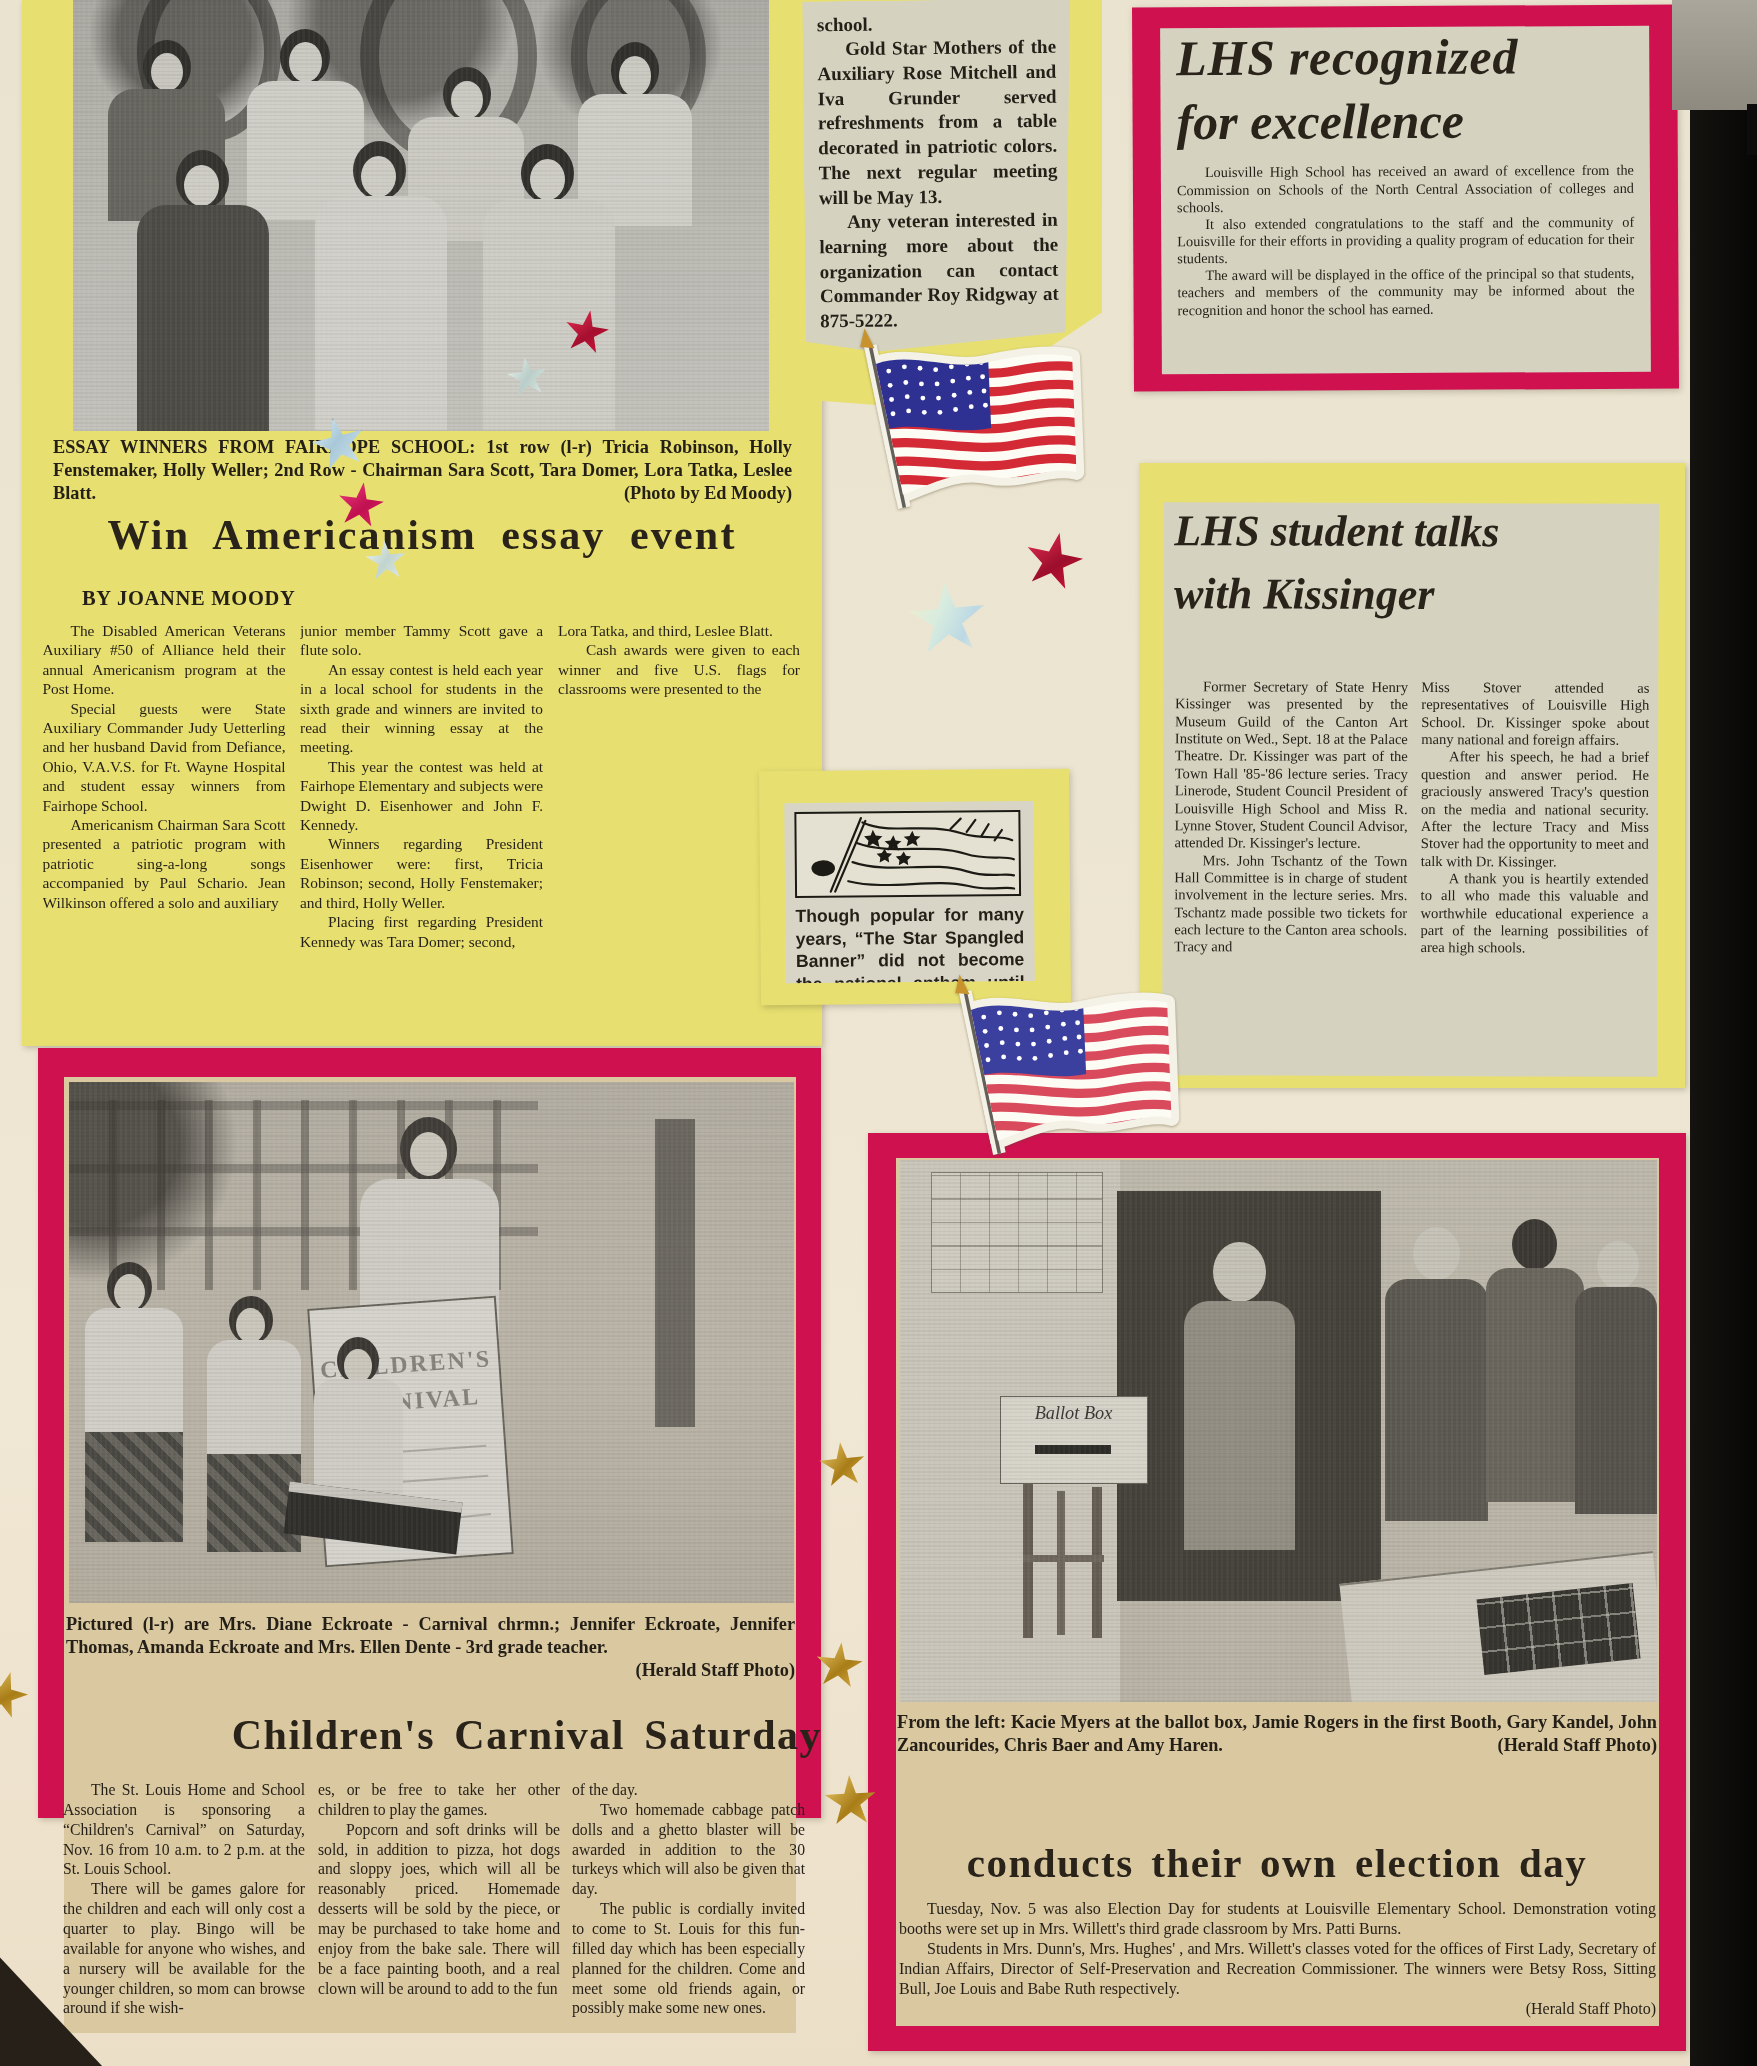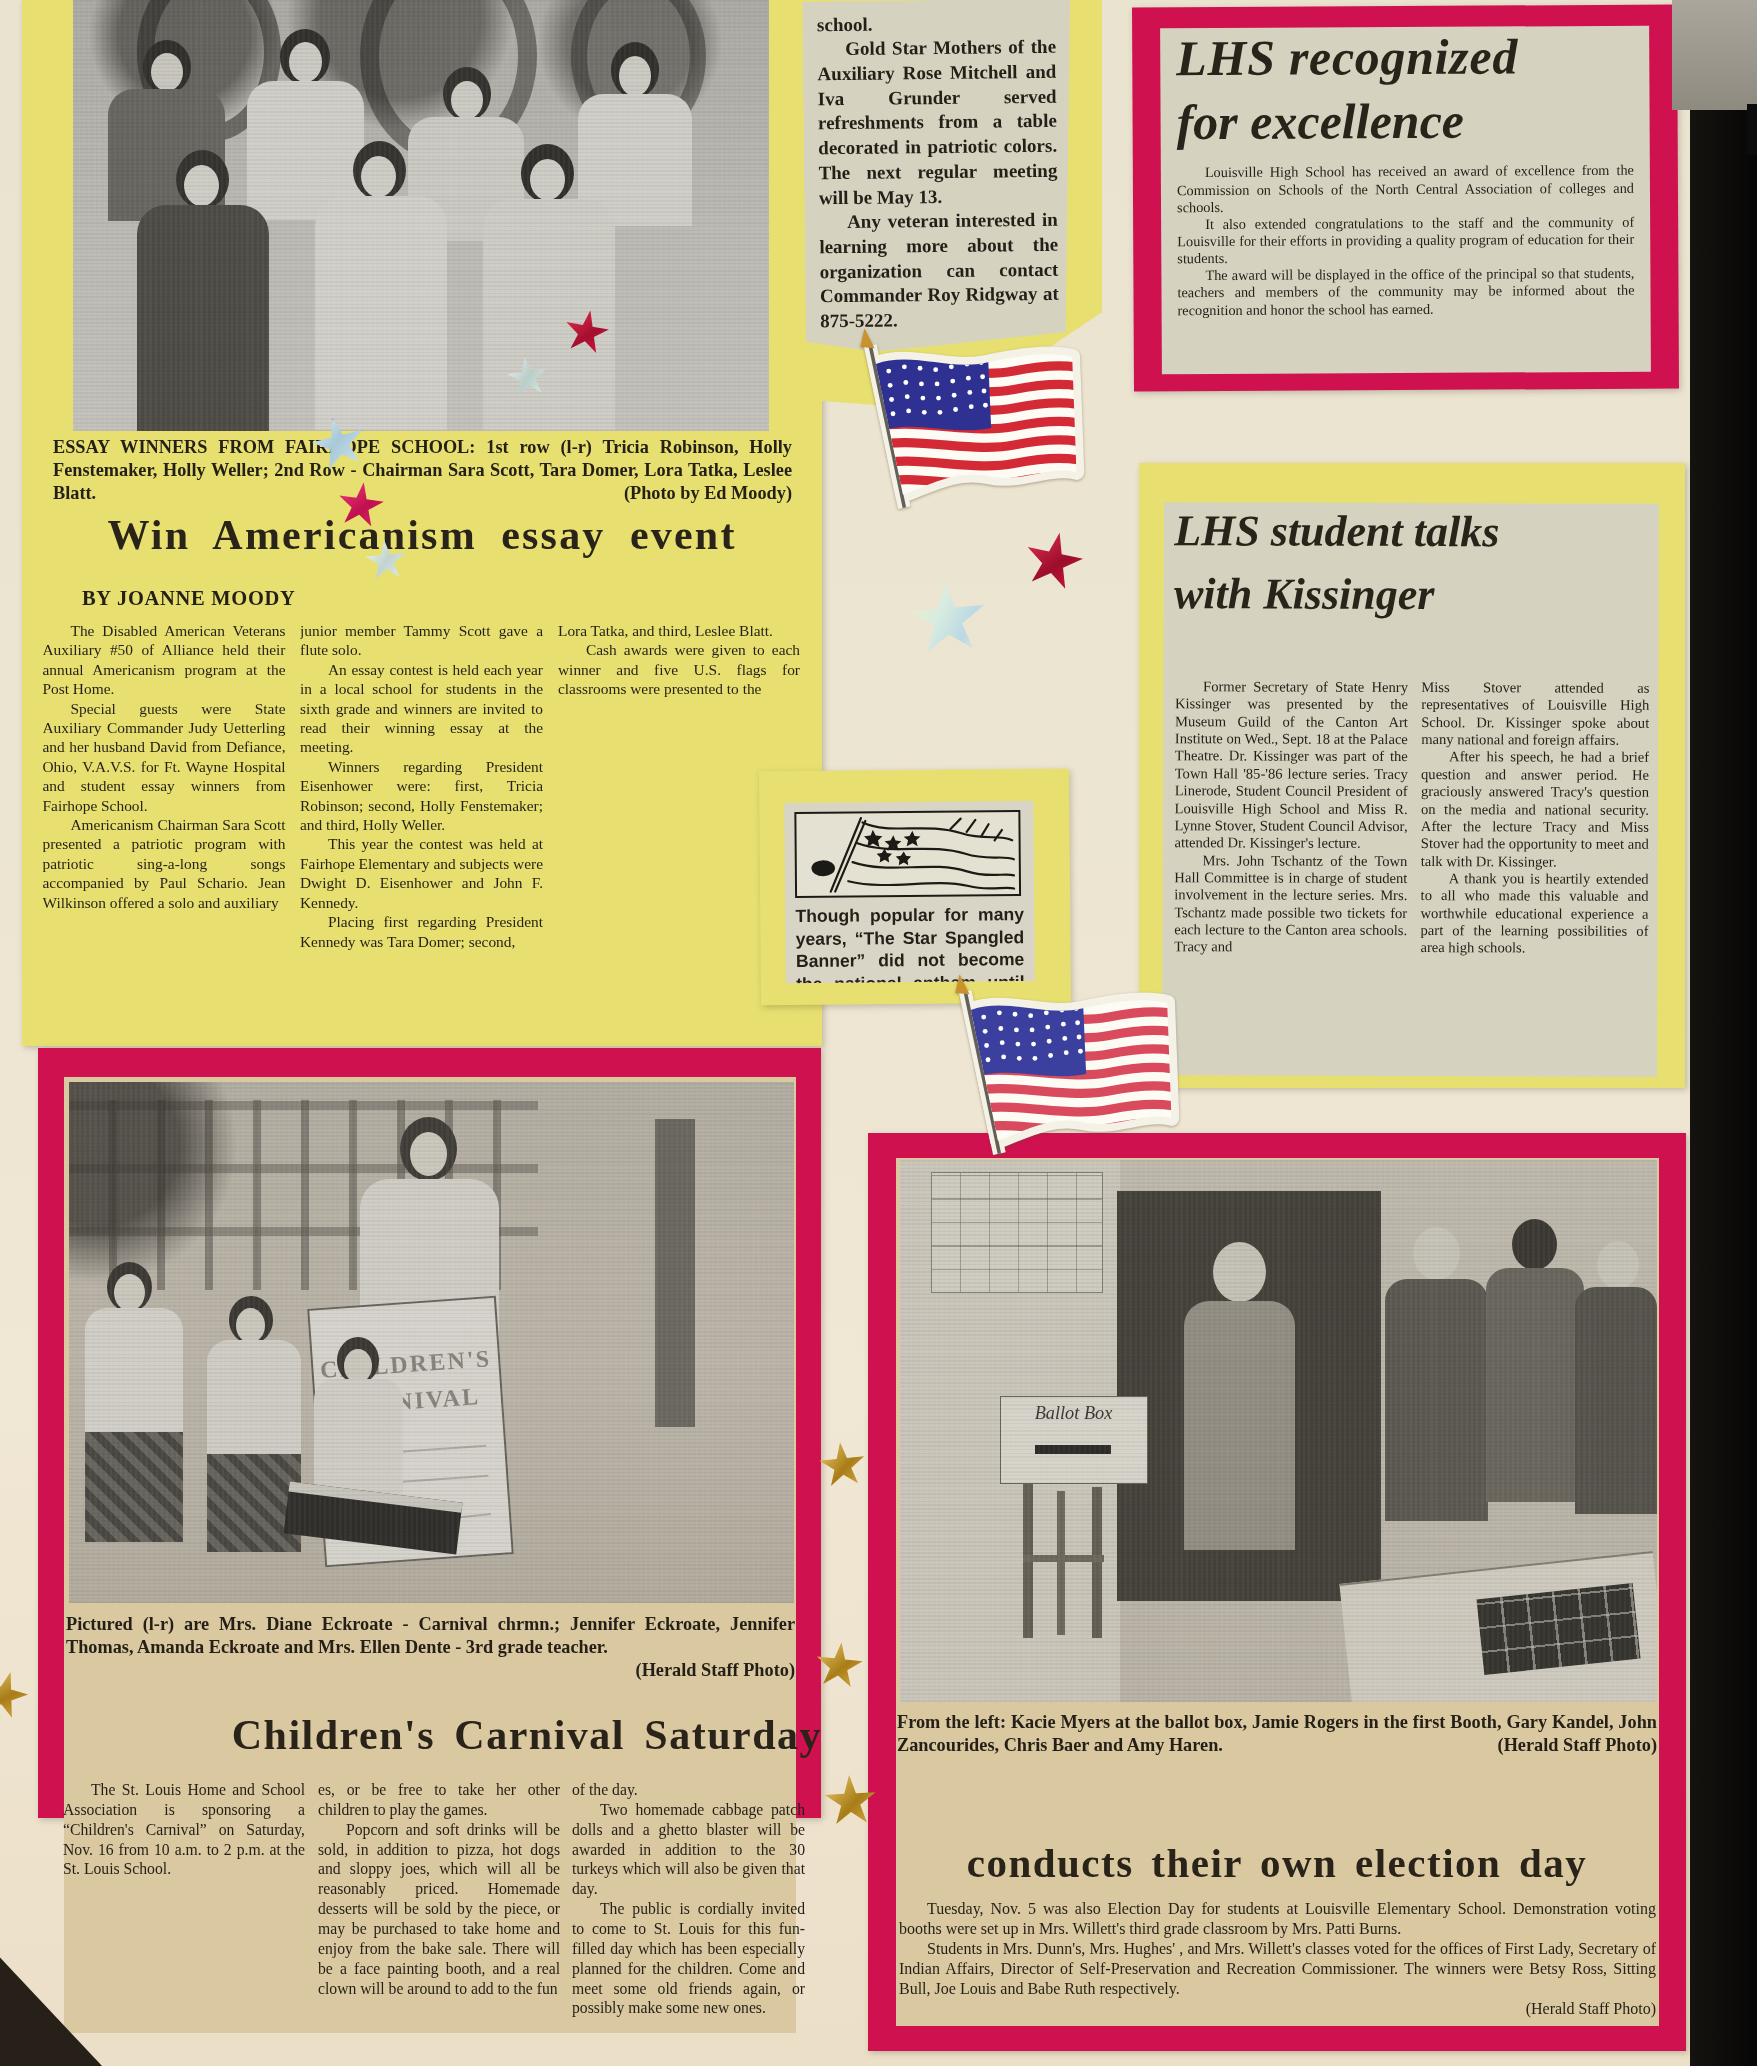--- a/index.html
+++ b/index.html
@@ -79,22 +79,22 @@
     <h1 style="left:0;top:511px;width:100%;position:absolute;text-align:center;font-size:42px;letter-spacing:2.2px;word-spacing:11.7px">Win Americanism essay event</h1>
     <div class="byline abs" style="left:60px;top:587px;font-size:20.5px;letter-spacing:0.7px">BY JOANNE MOODY</div>
     <div class="col" style="left:20.5px;top:621px;width:243px;height:419px;font-size:15.4px;line-height:1.26">
         <p class="para">The Disabled American Veterans Auxiliary #50 of Alliance held their annual Americanism program at the Post Home.</p>
         <p class="para">Special guests were State Auxiliary Commander Judy Uetterling and her husband David from Defiance, Ohio, V.A.V.S. for Ft. Wayne Hospital and student essay winners from Fairhope School.</p>
         <p class="para">Americanism Chairman Sara Scott presented a patriotic program with patriotic sing-a-long songs accompanied by Paul Schario. Jean Wilkinson offered a solo and auxiliary</p>
       </div>
     <div class="col" style="left:278px;top:621px;width:243px;height:419px;font-size:15.4px;line-height:1.26">
         <p class="para" style="text-indent: 0px;">junior member Tammy Scott gave a flute solo.</p>
         <p class="para">An essay contest is held each year in a local school for students in the sixth grade and winners are invited to read their winning essay at the meeting.</p>
+        <p class="para">This year the contest was held at Fairhope Elementary and subjects were Dwight D. Eisenhower and John F. Kennedy.</p>
         <p class="para">Winners regarding President Eisenhower were: first, Tricia Robinson; second, Holly Fenstemaker; and third, Holly Weller.</p>
-        <p class="para">This year the contest was held at Fairhope Elementary and subjects were Dwight D. Eisenhower and John F. Kennedy.</p>
         <p class="para">Placing first regarding President Kennedy was Tara Domer; second,</p>
       </div>
     <div class="col" style="left:536px;top:621px;width:242px;height:419px;font-size:15.4px;line-height:1.26">
         <p class="para" style="text-indent: 0px;">Lora Tatka, and third, Leslee Blatt.</p>
         <p class="para">Cash awards were given to each winner and five U.S. flags for classrooms were presented to the</p>
       </div>
   </section>
 
   <section class="clip paper-yellow" style="left:794px;top:0;width:308px;height:411px;clip-path:polygon(0 0,100% 0,100% 76%,52% 100%,0 97%)">
     <div class="newsprint" style="left:10.3px;top:0;width:268px;height:351px;padding:11.7px 14.6px;box-sizing:border-box;
@@ -198,20 +198,21 @@
       <div class="b" style="left:586px;top:37px;width:40px;height:308px;background:#5a5240;opacity:.8"></div>
       <div class="grain"></div>
     </div>
     <div class="abs" style="left:28px;top:565px;width:729px;font-size:18.3px;line-height:1.26">
       <p class="cap-text">Pictured (l-r) are Mrs. Diane Eckroate - Carnival chrmn.; Jennifer Eckroate, Jennifer Thomas, Amanda Eckroate and Mrs. Ellen Dente - 3rd grade teacher.</p>
       <div class="cap-credit">(Herald Staff Photo)</div>
     </div>
     <h1 style="position:absolute;left:1px;top:663px;width:100%;text-align:right;font-size:42px;letter-spacing:1.5px;word-spacing:7.3px">Children's Carnival Saturday</h1>
     <div class="col" style="left:25px;top:732px;width:242px;height:261px;font-size:15.7px;line-height:1.265">
         <p class="para">The St. Louis Home and School Association is sponsoring a “Children's Carnival” on Saturday, Nov. 16 from 10 a.m. to 2 p.m. at the St. Louis School.</p>
+        <p class="para">There will be games galore for the children and each will only cost a quarter to play. Bingo will be available for anyone who wishes, and a nursery will be available for the younger children, so mom can browse around if she wish-</p>
       </div>
     <div class="col" style="left:280px;top:732px;width:242px;height:261px;font-size:15.7px;line-height:1.265">
         <p class="para" style="text-indent: 0px;">es, or be free to take her other children to play the games.</p>
         <p class="para">Popcorn and soft drinks will be sold, in addition to pizza, hot dogs and sloppy joes, which will all be reasonably priced. Homemade desserts will be sold by the piece, or may be purchased to take home and enjoy from the bake sale. There will be a face painting booth, and a real clown will be around to add to the fun</p>
       </div>
     <div class="col" style="left:534px;top:732px;width:233px;height:261px;font-size:15.7px;line-height:1.265">
         <p class="para" style="text-indent: 0px;">of the day.</p>
         <p class="para">Two homemade cabbage patch dolls and a ghetto blaster will be awarded in addition to the 30 turkeys which will also be given that day.</p>
         <p class="para">The public is cordially invited to come to St. Louis for this fun-filled day which has been especially planned for the children. Come and meet some old friends again, or possibly make some new ones.</p>
       </div>

